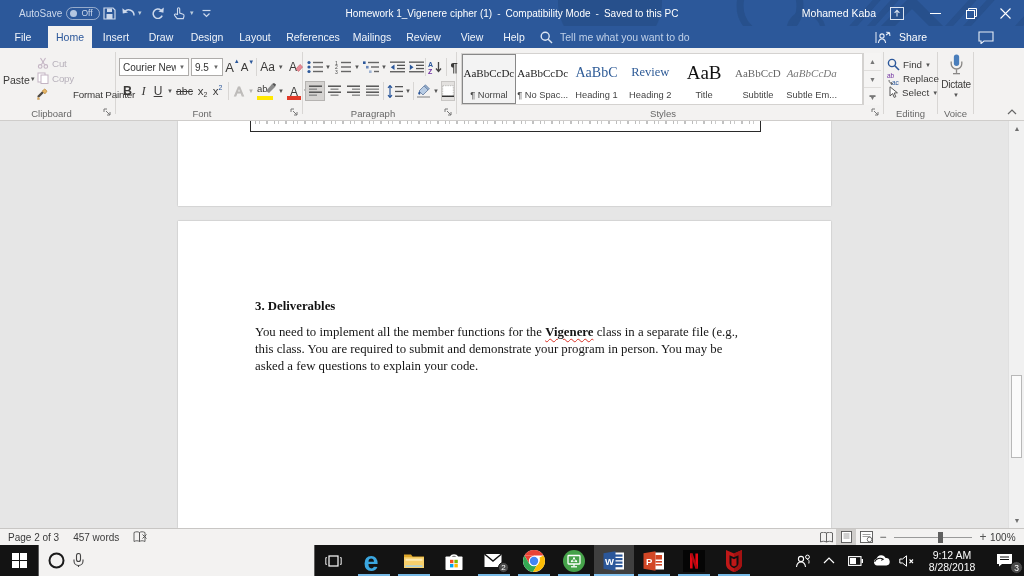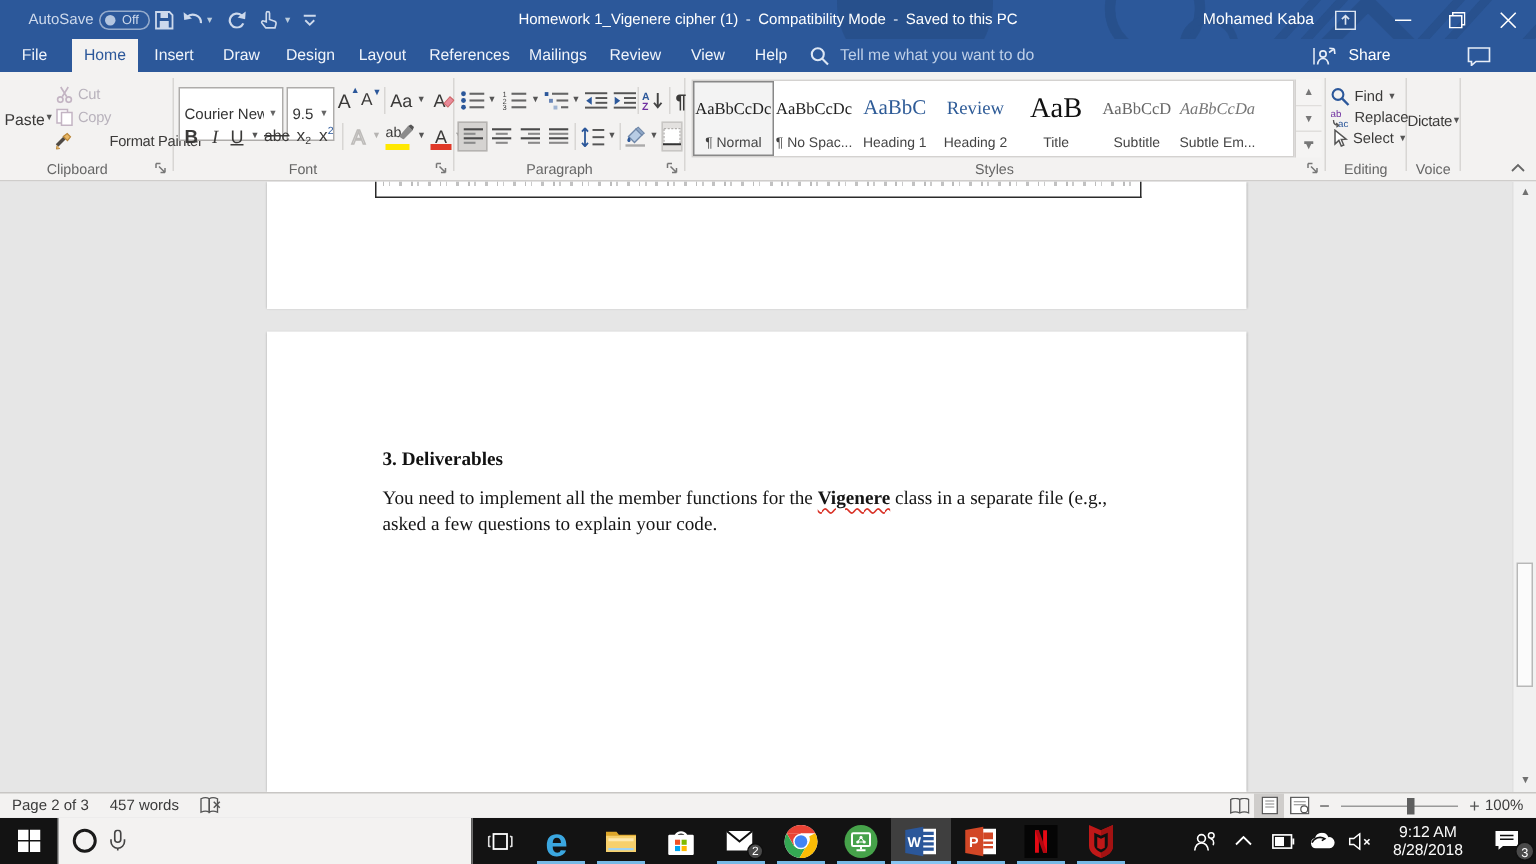--- a/index.html
+++ b/index.html
@@ -37,21 +37,21 @@
   .launcher svg { display:block; }
   .caret { font-size:6px; color:#555; line-height:1; }
   .disabled-txt { color:#b8b2bc; }
 
   
   #paste-btn { position:absolute; left:3px; top:5px; width:32px; height:52px; display:flex; align-items:center; }
   #paste-label { font-size:10.5px; color:#3b3a39; margin-top:1px; }
   .small-cmd { position:absolute; display:flex; align-items:center; gap:3px; font-size:9.8px; letter-spacing:-0.2px; color:#3b3a39; white-space:nowrap; }
 
   
-  .combo { position:absolute; top:10px; height:36px; background:#fff; border:1px solid #aeacaa; display:flex; align-items:center; font-size:10.3px; color:#333; }
+  .combo { position:absolute; top:10px; height:18px; background:#fff; border:1px solid #aeacaa; display:flex; align-items:center; font-size:10.3px; color:#333; }
   .combo .cval { padding:0 1px 0 3px; flex:1; white-space:nowrap; overflow:hidden; font-size:10px; }
   .combo .cdrop { width:12px; height:100%; display:flex; align-items:center; justify-content:center; color:#666; font-size:6px; }
   .fbtn { position:absolute; display:flex; align-items:center; justify-content:center; color:#3b3a39; }
   .row1 { top:9px; height:20px; }
   .row2 { top:33px; height:20px; }
   .alignbox { position:absolute; width:20px; height:20px; top:33px; display:flex; align-items:center; justify-content:center; }
   .alignbox.pressed { background:#d5d3d1; border:1px solid #b5b3b1; }
 
   
   #styles-gallery { position:absolute; left:461px; top:5px; width:402px; height:52px; background:#fff; border:1px solid #d4d2d0; display:flex; }
@@ -59,21 +59,21 @@
   .style-item.selected { border:1px solid #888; background:#f3f3f3; }
   .style-prev { font-family:"Liberation Serif","DejaVu Serif",serif; white-space:nowrap; flex:1; display:flex; align-items:center; }
   .style-name { font-size:9.3px; color:#444; white-space:nowrap; }
   #styles-scroll { position:absolute; left:863px; top:5px; width:18px; height:52px; border-left:1px solid #d4d2d0; display:flex; flex-direction:column; }
   .sbtn { flex:1; display:flex; align-items:center; justify-content:center; background:#f5f4f3; border-bottom:1px solid #e0dedc; color:#777; font-size:7px; }
 
   
   .edit-item { position:absolute; left:887px; display:flex; align-items:center; gap:3px; font-size:9.8px; color:#3b3a39; height:13px; }
 
   
-  #dictate { position:absolute; left:938px; top:5px; width:36px; height:54px; display:flex; flex-direction:row; align-items:center; }
+  #dictate { position:absolute; left:938px; top:5px; width:36px; height:54px; display:flex; flex-direction:column; align-items:center; }
   #dictate-label { font-size:10px; letter-spacing:-0.2px; color:#3b3a39; margin-top:2px; }
 
   #collapse-ribbon { position:absolute; left:1004px; top:57px; width:16px; height:14px; display:flex; align-items:center; justify-content:center; }
 
   
   #docarea { position:absolute; left:0; top:121px; width:1024px; height:407px; background:#e6e6e6; overflow:hidden; }
   .page { position:absolute; left:178px; width:653px; background:#fff; box-shadow:0 0 1.5px rgba(0,0,0,.28); }
   #page1 { top:0; height:85px; }
   #page2 { top:100px; height:307px; }
   .tline { position:absolute; background:#2a2a2a; }
@@ -616,20 +616,21 @@
     <div class="page" id="page1">
       <div id="remnant"></div>
       <div class="tline" style="left:72px;  top:0; width:1px; height:11px;"></div>
       <div class="tline" style="left:582px; top:0; width:1px; height:11px;"></div>
       <div class="tline" style="left:72px;  top:10px; width:511px; height:1px;"></div>
     </div>
     <div class="page" id="page2">
       <div id="doc-heading">3. Deliverables</div>
       <div id="doc-par">
           <div class="docline"><span>You need to implement all the member functions for the </span><span class="squiggle" style="font-weight: bold;">Vigenere</span><span> class in a separate file (e.g.,</span></div>
+          <div class="docline"><span>this class. You are required to submit and demonstrate your program in person. You may be</span></div>
           <div class="docline"><span>asked a few questions to explain your code.</span></div>
         </div>
     </div>
     <div id="vscroll">
       <div class="varrow" style="top:0;">▲</div>
       <div id="vthumb"></div>
       <div class="varrow" style="bottom:0;">▼</div>
     </div>
   </div>
 

